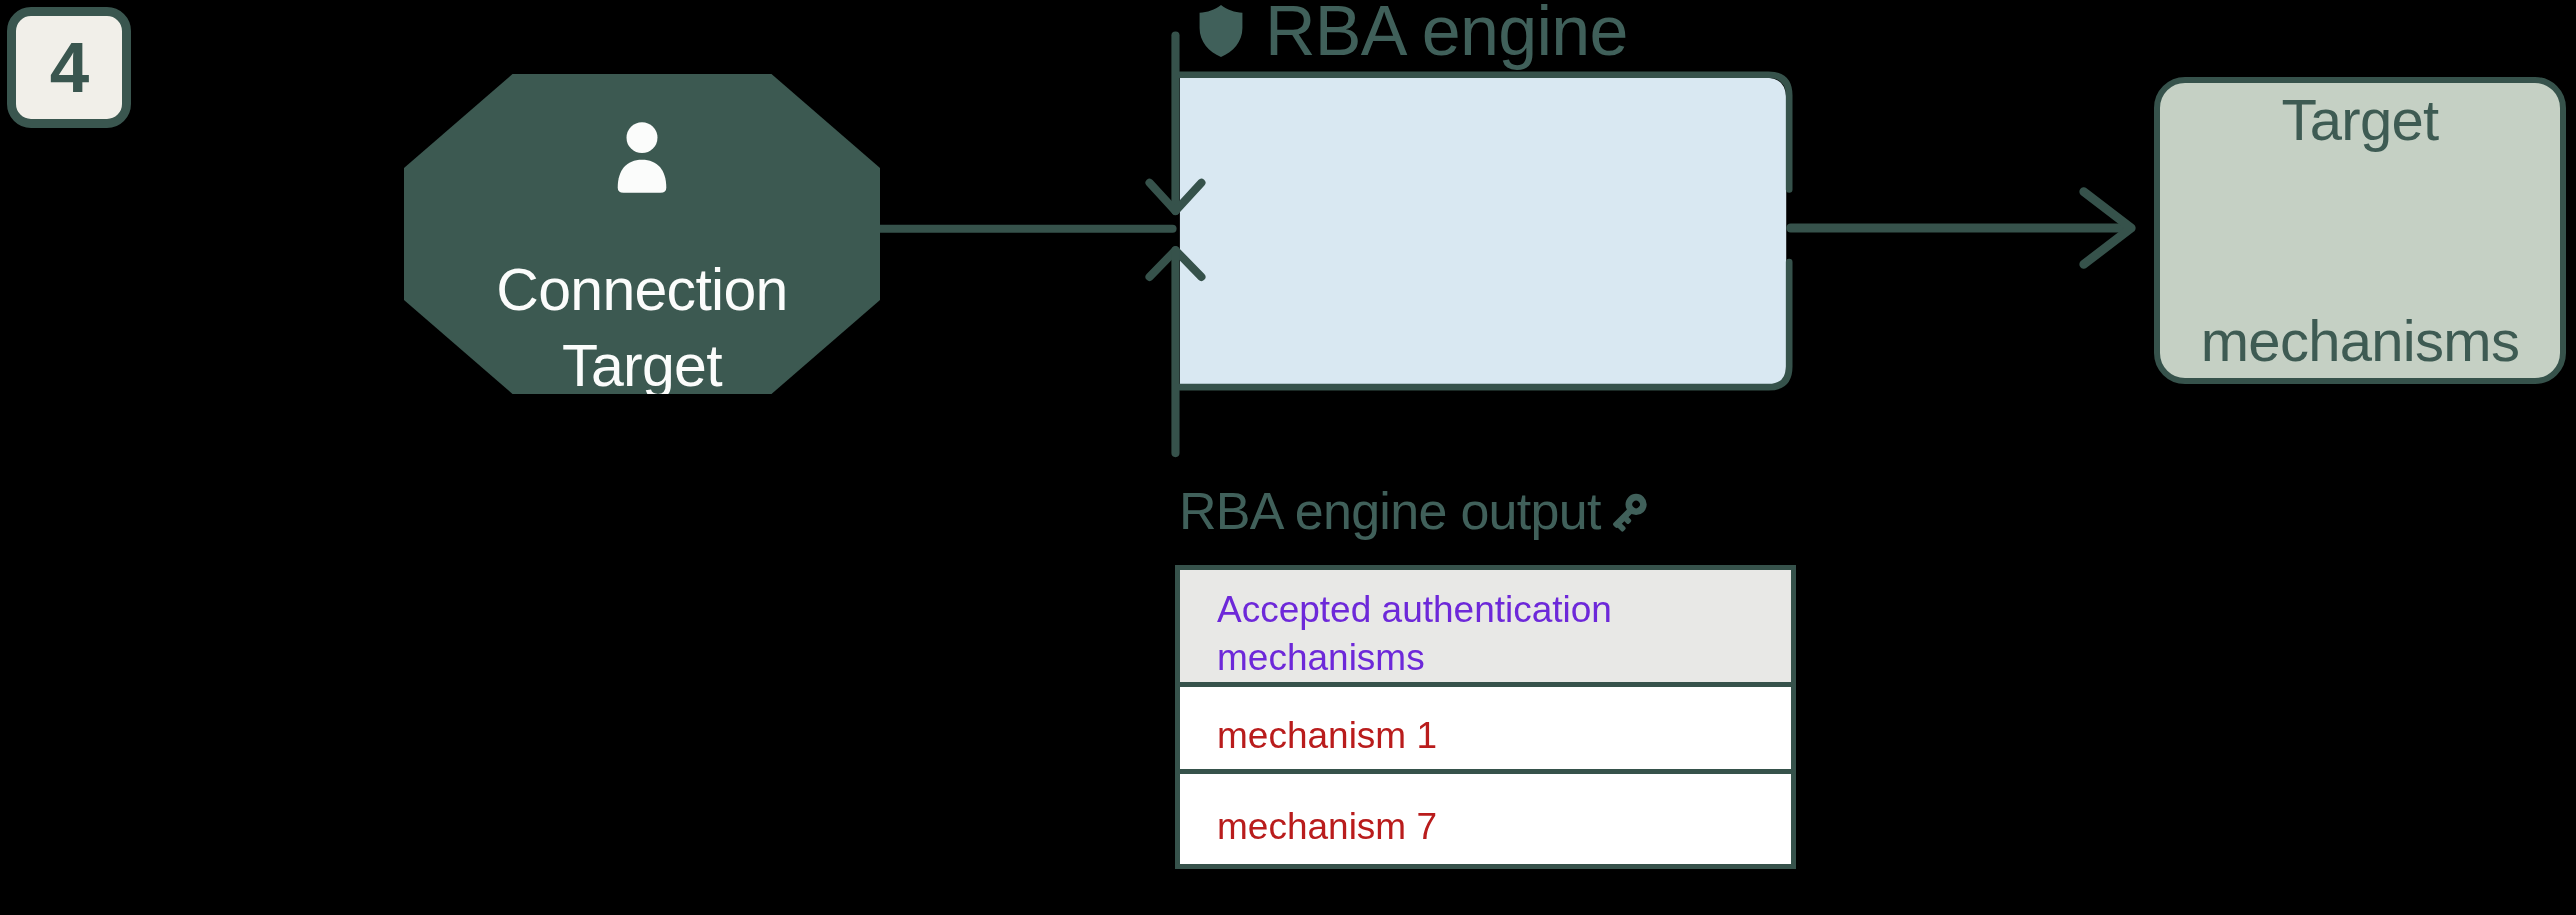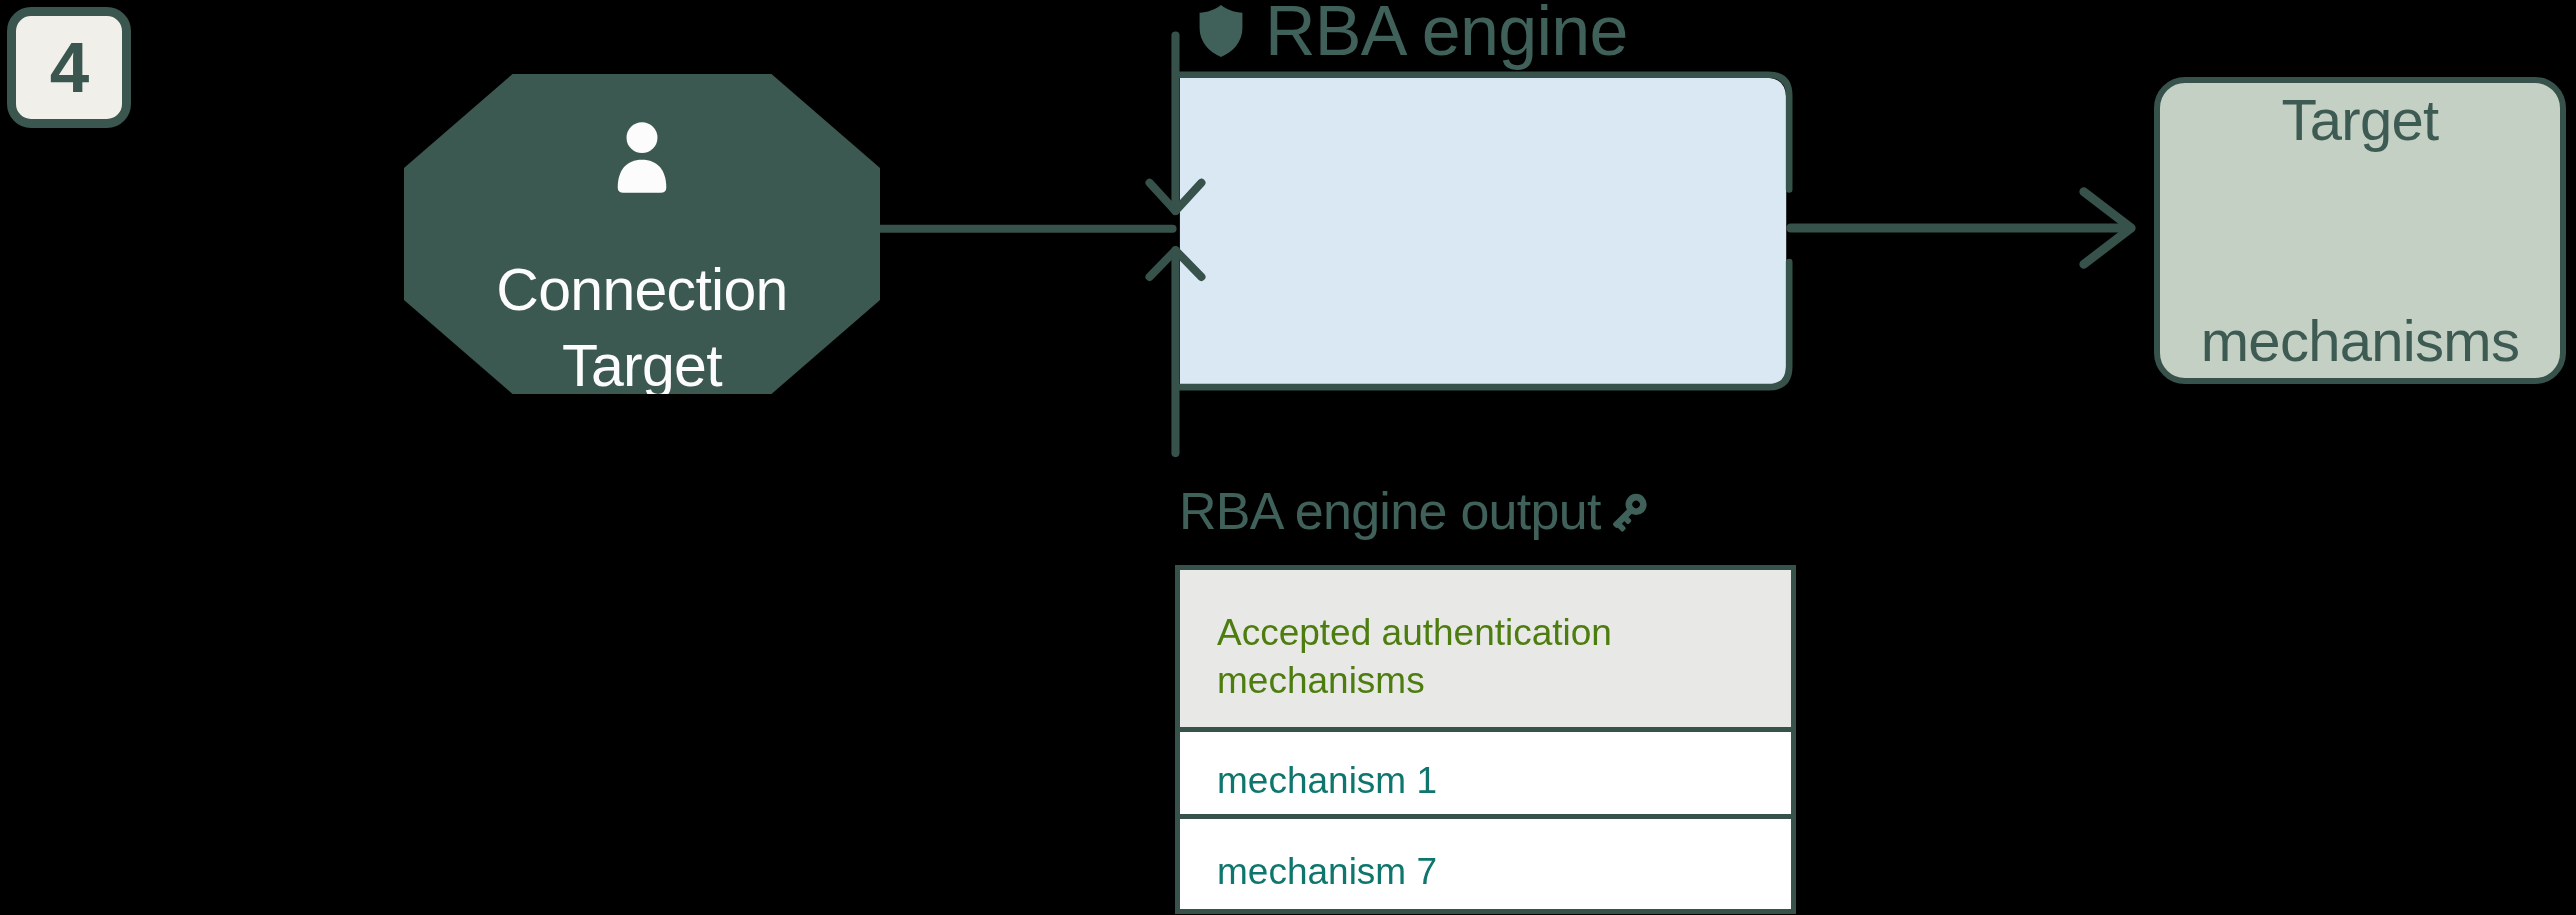--- a/index.html
+++ b/index.html
@@ -47,28 +47,28 @@
   }
   .out-label span{font-size:52px;color:#40605a;letter-spacing:-0.7px;}
 
   
   .out-table{
     position:absolute;left:1175px;top:565px;width:621px;
     box-sizing:border-box;background:#fff;
     border:5.2px solid #36524b;
   }
   .out-table .hdr{
-    height:162px;background:#e8e8e6;border-bottom:5.2px solid #36524b;
+    height:117px;background:#e8e8e6;border-bottom:5.2px solid #36524b;
     display:flex;align-items:center;box-sizing:border-box;
     padding:16px 30px 0 37px;
-    font-size:37px;line-height:48px;color:#4d7c0f;
+    font-size:37px;line-height:48px;color:#6d28d9;
   }
   .out-table .row{
     display:flex;align-items:center;box-sizing:border-box;
-    padding:16px 30px 0 37px;font-size:37px;color:#0f766e;background:#fff;
+    padding:16px 30px 0 37px;font-size:37px;color:#b91c1c;background:#fff;
   }
   .out-table .row.r1{height:87px;border-bottom:5.2px solid #36524b;}
   .out-table .row.r2{height:90px;}
 
   
   .target{
     position:absolute;left:2154px;top:77px;width:412px;height:307px;
     box-sizing:border-box;background:#c5d0c4;border:6.7px solid #36524b;border-radius:31px;
     display:flex;flex-direction:column;align-items:center;justify-content:space-between;
     text-align:center;color:#3e5b53;font-size:58px;line-height:74px;letter-spacing:-0.7px;

